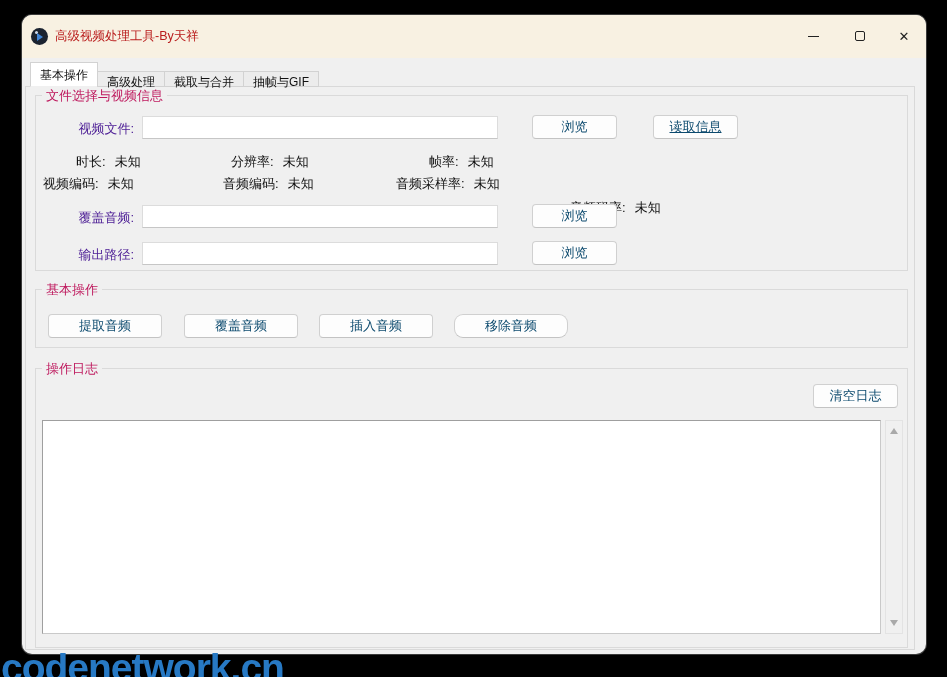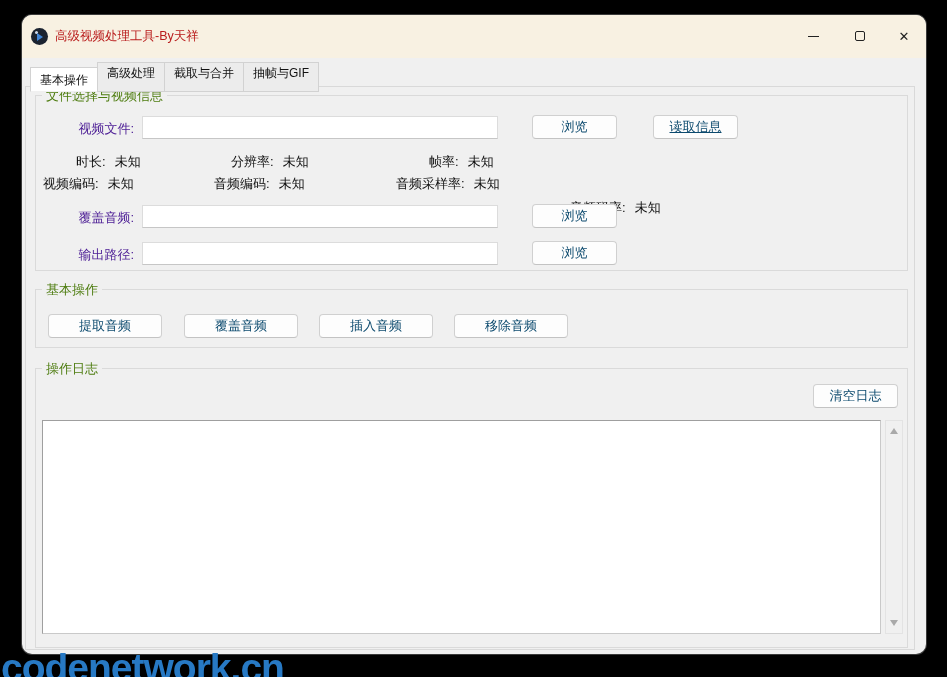--- a/index.html
+++ b/index.html
@@ -26,30 +26,30 @@
   .win-btn.min { left:769px; }
   .win-btn.max { left:816px; }
   .win-btn.cls { left:860px; }
   .glyph-min { width:11px; height:0; border-top:1.4px solid #222; display:block; }
   .glyph-max { width:10px; height:10px; border:1.4px solid #222; border-radius:2px; display:block; }
   .glyph-cls { font-size:13px; font-weight:400; }
 
   
   .tabs { position:absolute; left:8px; top:47px; display:flex; align-items:flex-end; z-index:3; }
   .tab { font-size:12px; color:#111; border:1px solid #d2d2d2; background:#ececec;
-         padding:3px 9px 4px 9px; margin-right:-1px; height:30px; line-height:14px; }
+         padding:3px 9px 4px 9px; margin-right:-1px; height:16px; line-height:14px; }
   .tab.selected { background:#ffffff; height:25px; padding-top:5px; border-bottom:1px solid #f0f0f0; }
 
   .pane { position:absolute; left:3px; top:71px; width:890px; height:564px;
           border:1px solid #d9d9d9; background:#f0f0f0; }
 
   
   .group { position:absolute; border:1px solid #dadada; background:#f0f0f0; }
   .group-label { position:absolute; top:-8px; left:6px; background:#f0f0f0; padding:0 4px;
-                 font-size:13px; color:#4d7c0f; line-height:15px; white-space:nowrap;text-align:center; }
+                 font-size:13px; color:#be185d; line-height:15px; white-space:nowrap;text-align:center; }
   .g1 { left:13px; top:80px;  width:873px; height:176px; }
   .g2 { left:13px; top:274px; width:873px; height:59px; }
   .g3 { left:13px; top:353px; width:873px; height:280px; }
 
   .f-label { position:absolute; width:98px; text-align:right; font-size:13px; color:#4c1d95; }
   .t-input { position:absolute; height:23px; background:#fff; border:1px solid #dcdcdc;
              border-bottom-color:#c6c6c6; font-size:13px; padding:0 4px; outline:none; }
   .btn { position:absolute; height:24px; background:#fdfdfd; border:1px solid #d0d0d0;
          border-bottom-color:#c3c3c3; border-radius:4px; font-size:13px; color:#0c4a6e;
          display:flex; align-items:center; justify-content:center; cursor:default;
@@ -123,21 +123,21 @@
     <div class="info-item" style="left:195px; top:57px;">
       <span>分辨率:</span><span class="iv">未知</span>
     </div>
     <div class="info-item" style="left:393px; top:57px;">
       <span>帧率:</span><span class="iv">未知</span>
     </div>
 
     <div class="info-item" style="left:7px; top:79px;">
       <span>视频编码:</span><span class="iv">未知</span>
     </div>
-    <div class="info-item" style="left:178px; top:79px;">
+    <div class="info-item" style="left:187px; top:79px;">
       <span>音频编码:</span><span class="iv">未知</span>
     </div>
     <div class="info-item" style="left:360px; top:79px;">
       <span>音频采样率:</span><span class="iv">未知</span>
     </div>
     <div class="info-item" style="left:534px; top:79px;margin-top:24px;">
       <span>音频码率:</span><span class="iv">未知</span>
     </div>
 
     <div class="f-label" style="left:0; top:113px;">覆盖音频:</div>
@@ -147,21 +147,21 @@
     <div class="f-label" style="left:0; top:150px;">输出路径:</div>
     <input class="t-input" style="left: 106px; top: 146px; width: 356px;" type="text" value="">
     <button class="btn" style="left:496px; top:145px; width:85px;">浏览</button>
   </div>
 
   <div class="group g2">
     <div class="group-label">基本操作</div>
     <button class="btn" style="left:12px;  top:24px; width:114px;">提取音频</button>
     <button class="btn" style="left:148px; top:24px; width:114px;">覆盖音频</button>
     <button class="btn" style="left:283px; top:24px; width:114px;">插入音频</button>
-    <button class="btn" style="left:418px; top:24px; width:114px;">移除音频</button>
+    <button class="btn" style="left:418px; top:24px; width:114px;border-radius:9px;">移除音频</button>
   </div>
 
   <div class="group g3">
     <div class="group-label">操作日志</div>
     <button class="btn" style="left:777px; top:15px; width:85px;">清空日志</button>
     <div class="log-text"></div>
     <div class="scrollbar">
       <div class="sb-arrow sb-up">
         <span class="tri-up"></span>
       </div>

